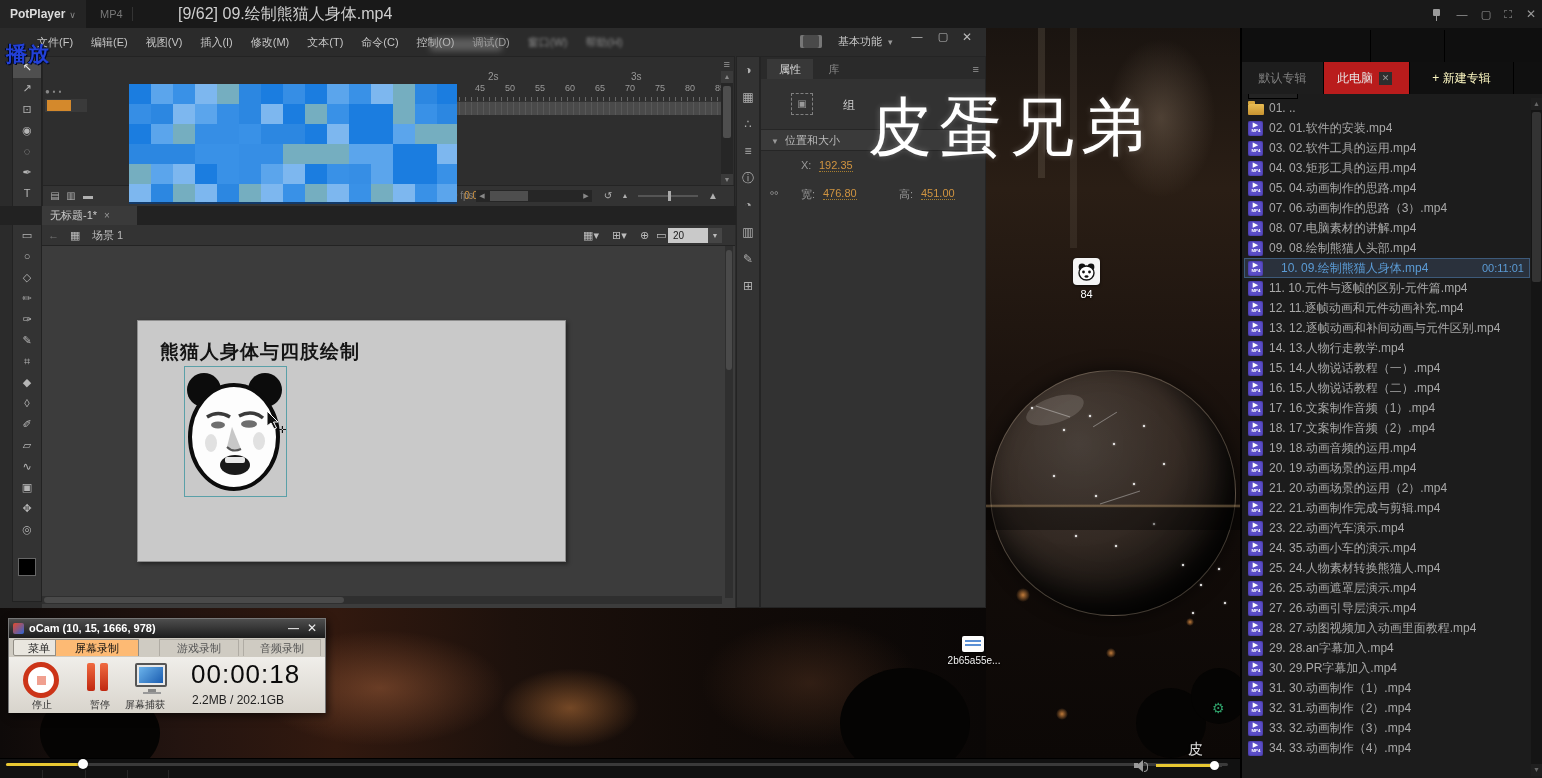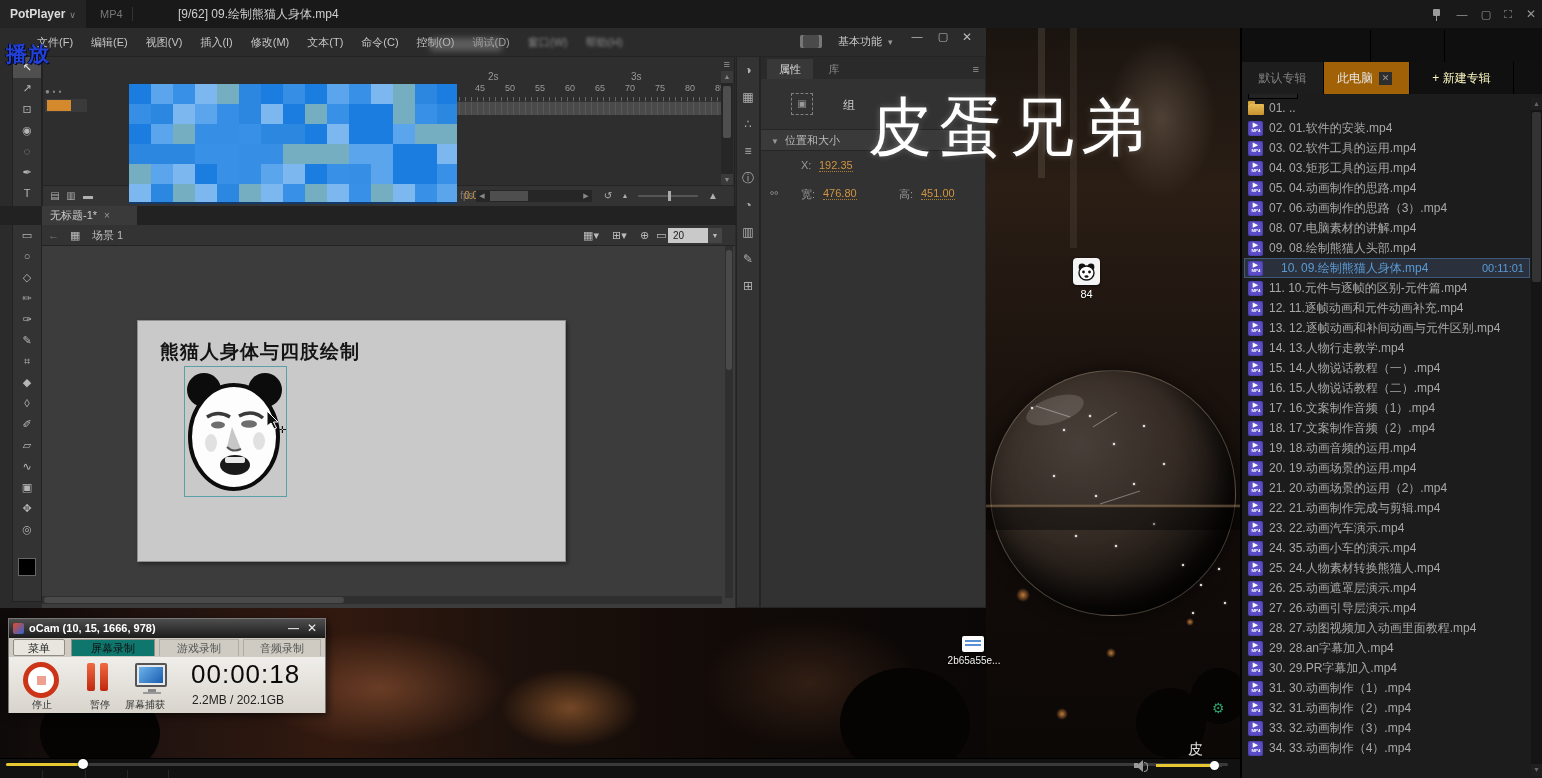--- a/index.html
+++ b/index.html
@@ -6,21 +6,21 @@
   #screen{position:relative;width:1542px;height:778px;overflow:hidden;background:#000;
     font-family:"Liberation Sans","DejaVu Sans",sans-serif;cursor:default;}
   
   #topbar{position:absolute;left:0;top:0;width:1542px;height:28px;background:#191919;border-bottom:1px solid #000;}
   #logo{position:absolute;left:0;top:0;width:86px;height:28px;background:#242424;color:#ddd;font-size:12px;
     line-height:28px;padding-left:10px;box-sizing:border-box;}
   #logo b{font-weight:bold;}
   #logo .caret{color:#888;font-size:9px;margin-left:4px;}
   #codec{position:absolute;left:100px;top:0;height:28px;line-height:28px;color:#777;font-size:11px;}
   #tdiv{position:absolute;left:132px;top:7px;width:1px;height:14px;background:#333;}
-  #wintitle{position:absolute;left:142px;top:0;height:28px;line-height:28px;color:#cfcfcf;font-size:12px;padding-left:36px;}
+  #wintitle{position:absolute;left:142px;top:0;height:28px;line-height:28px;color:#cfcfcf;font-size:16px;padding-left:36px;}
   .winbtn{position:absolute;top:0;width:24px;height:28px;line-height:28px;text-align:center;color:#9a9a9a;font-size:11px;}
   #pin{left:1424px;} #btn-min{left:1450px;} #btn-max{left:1474px;} #btn-full{left:1496px;} #btn-close{left:1519px;font-size:12px;}
   .pinshape{display:inline-block;width:7px;height:7px;background:#9a9a9a;border-radius:1px;position:relative;top:-2px;}
   .pinshape:after{content:"";position:absolute;left:3px;top:7px;width:1px;height:5px;background:#9a9a9a;}
   
   #animate{position:absolute;left:0;top:28px;width:986px;height:580px;background:#2b2b2b;overflow:hidden;}
   #menubar{position:absolute;left:28px;top:2px;height:24px;display:flex;align-items:center;}
   #menubar span{color:#c6c6c6;font-size:11px;padding:0 9px;}
   #menubar span.dim{opacity:.75;}
   #menubar span.blurred{filter:blur(1.6px);opacity:.6;}
@@ -159,21 +159,21 @@
     box-shadow:2px 3px 8px rgba(0,0,0,.6);box-sizing:border-box;z-index:20;}
   #ocam-title{position:absolute;left:0;top:0;width:100%;height:19px;background:linear-gradient(180deg,#4e4e4e,#1c1c1c);
     color:#fff;font-size:11px;font-weight:bold;line-height:19px;}
   #ocam-ico{position:absolute;left:4px;top:4px;width:11px;height:11px;background:linear-gradient(135deg,#e84a2a,#2a66d8);border-radius:2px;}
   #ocam-title .t{margin-left:20px;}
   #ocam-min{position:absolute;right:26px;top:0;color:#ddd;font-size:11px;}
   #ocam-close{position:absolute;right:8px;top:0;color:#eee;font-size:12px;}
   #ocam-tabs{position:absolute;left:0;top:19px;width:100%;height:19px;background:#cfcbc2;border-bottom:1px solid #a8a49c;}
   .otab{position:absolute;top:1px;height:17px;line-height:17px;font-size:11px;text-align:center;color:#555;}
   #otab-menu{left:4px;width:52px;background:#e9e6df;border:1px solid #918d85;border-radius:2px;color:#222;box-sizing:border-box;}
-  #otab-0{left:62px;width:84px;background:#0f766e;border:1px solid #918d85;border-bottom:none;color:#111;box-sizing:border-box;}
+  #otab-0{left:46px;width:84px;background:#fdba74;border:1px solid #918d85;border-bottom:none;color:#111;box-sizing:border-box;}
   #otab-1{left:150px;width:80px;border:1px solid #b0aca4;border-bottom:none;box-sizing:border-box;}
   #otab-2{left:234px;width:78px;border:1px solid #b0aca4;border-bottom:none;box-sizing:border-box;}
   #ocam-body{position:absolute;left:0;top:38px;width:100%;height:56px;background:linear-gradient(180deg,#f0eeea,#d8d4cc);}
   #btn-stop{position:absolute;left:14px;top:5px;width:26px;height:26px;border-radius:50%;background:#fff;
     border:5px solid #cc3418;box-sizing:content-box;}
   #btn-stop i{position:absolute;left:9px;top:9px;width:9px;height:9px;background:#f0a090;}
   #lbl-stop{position:absolute;left:10px;top:41px;width:46px;text-align:center;font-size:10px;color:#333;}
   #btn-pause{position:absolute;left:78px;top:6px;width:24px;height:28px;}
   #btn-pause i{position:absolute;top:0;width:8px;height:28px;background:linear-gradient(180deg,#f06a40,#c02810);border-radius:2px;}
   #btn-pause i.b{left:13px;}
@@ -201,21 +201,21 @@
   
   #playlist{position:absolute;left:1240px;top:28px;width:302px;height:750px;background:#1c1c1c;border-left:2px solid #000;box-sizing:border-box;}
   #pl-header{position:absolute;left:0;top:0;width:300px;height:34px;background:#0f0f0f;}
   #pl-title{position:absolute;left:6px;top:2px;width:50px;height:32px;background:#232323;border:1px solid #000;
     color:#ccc;font-size:12px;text-align:center;line-height:32px;box-sizing:border-box;margin-top:37px;}
   #pl-title:after{content:"";position:absolute;right:-1px;top:-1px;border-top:7px solid #b89a50;border-left:7px solid transparent;}
   .pl-hsep{position:absolute;top:2px;width:1px;height:32px;background:#000;}
   #pl-tabs{position:absolute;left:0;top:34px;width:300px;height:32px;background:#101010;}
   #tab-default{position:absolute;left:0;top:0;width:82px;height:32px;background:#1d1d1d;color:#828282;font-size:12px;
     text-align:center;line-height:32px;border-right:1px solid #000;box-sizing:border-box;}
-  #tab-thispc{position:absolute;left:82px;top:0;width:86px;height:32px;background:#a16207;color:#e8e8e8;font-size:12px;
+  #tab-thispc{position:absolute;left:82px;top:0;width:86px;height:32px;background:#b91c1c;color:#e8e8e8;font-size:12px;
     line-height:32px;border-right:1px solid #000;box-sizing:border-box;padding-left:13px;}
   #tab-thispc .x{display:inline-block;width:13px;height:13px;background:#2e2e2e;color:#999;font-size:9px;line-height:13px;
     text-align:center;margin-left:6px;vertical-align:1px;}
   #tab-new{position:absolute;left:168px;top:0;width:104px;height:32px;color:#fef9c3;font-size:12px;text-align:center;
     line-height:32px;border-right:1px solid #000;box-sizing:border-box;}
   #pl-list{position:absolute;left:2px;top:70px;width:286px;height:680px;overflow:hidden;}
   .plrow{display:flex;align-items:center;height:20px;padding-left:4px;color:#a8a8a8;font-size:12px;white-space:nowrap;overflow:hidden;}
   .plrow.current{background:#2a313c;color:#5b9bd5;box-shadow:inset 0 0 0 1px #3d5a7a;gap:12px;}
   .plrow .pl-label{overflow:hidden;text-overflow:clip;flex:0 1 auto;}
   .plrow .pl-dur{margin-left:auto;padding-right:6px;color:#5b9bd5;font-size:11px;}

